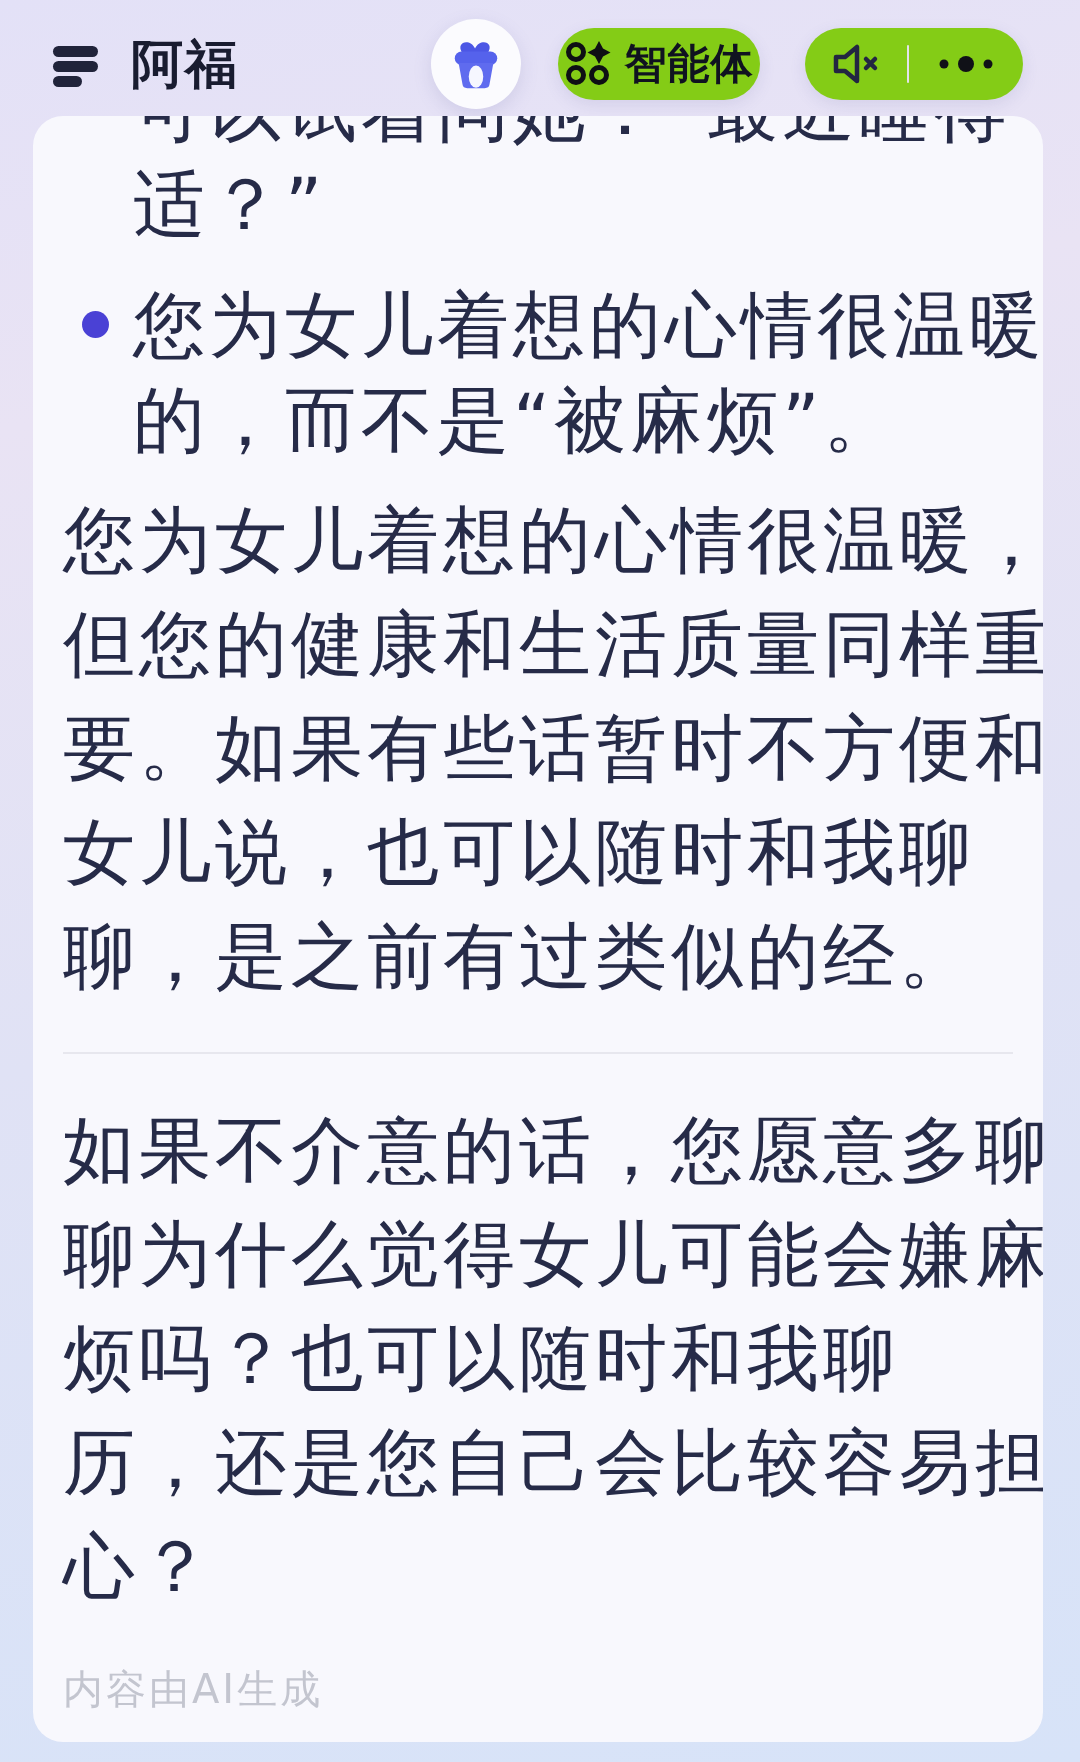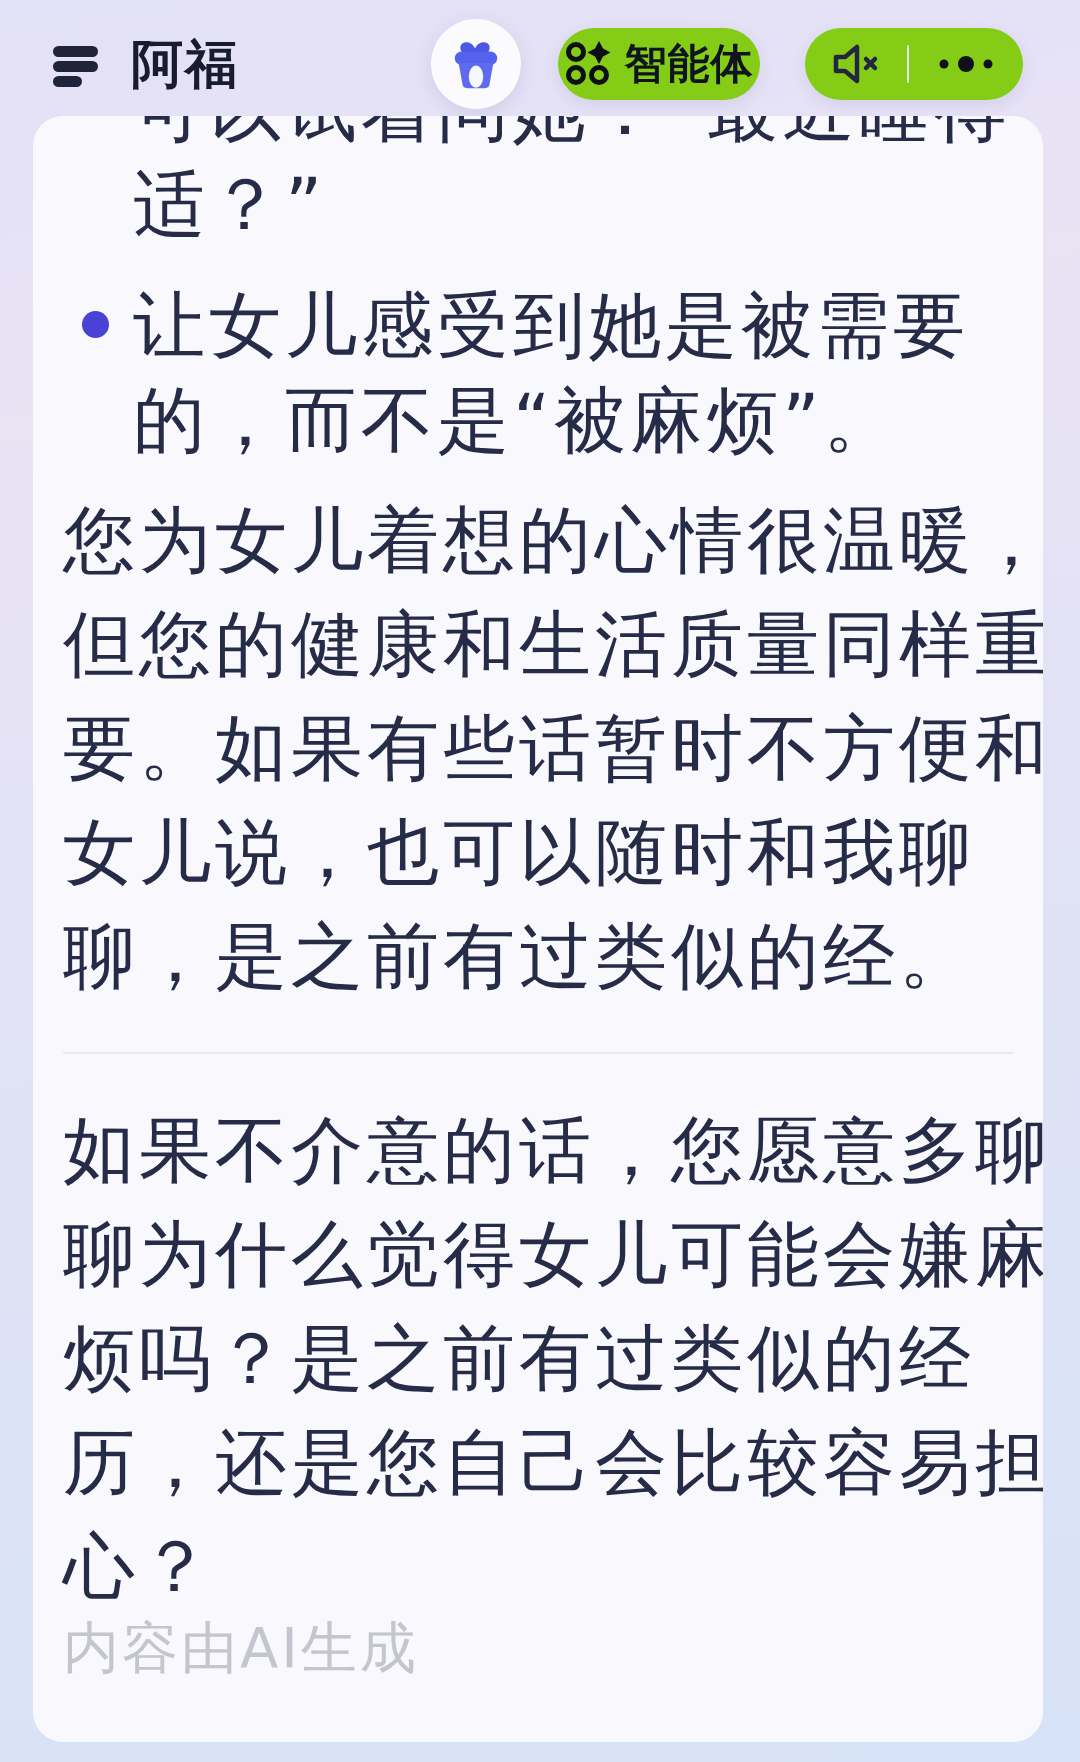--- a/index.html
+++ b/index.html
@@ -31,21 +31,21 @@
   .clip{position:relative;padding:0 30px;}
   .msg{color:#262b48;font-size:72px;font-weight:500;white-space:pre;margin:0;}
   .quote-clipped{line-height:95px;margin-top:-54px;margin-left:70px;overflow:hidden;}
   .li{position:relative;margin-left:70px;margin-top:26px;}
   .li .msg{line-height:95px;}
   .dot{position:absolute;left:-51px;top:33px;width:27px;height:27px;border-radius:50%;background:#4a41d5;}
   .para{line-height:104px;margin-top:20px;letter-spacing:4px;}
   .para.p2{margin-top:44px;}
   .quote-clipped,.li .msg{letter-spacing:4px;}
   hr.divider{border:none;border-top:2px solid #e7e7ee;margin:44px 0 0 0;}
-  .ai-note{line-height:60px;font-size:56px;color:#c3c5cf;letter-spacing:3px;}
+  .ai-note{margin-top:41px;line-height:60px;font-size:40px;color:#c3c5cf;letter-spacing:3px;}
 </style>
 </head>
 <body>
 
 <div class="header">
   <button class="menu-btn">
     <svg width="48" height="44" viewBox="0 0 48 44">
       <rect x="1" y="2" width="45" height="11" rx="5.5" fill="#20233a"></rect>
       <rect x="1" y="17" width="45" height="11" rx="5.5" fill="#20233a"></rect>
       <rect x="1" y="32" width="29" height="11" rx="5.5" fill="#20233a"></rect>
@@ -89,29 +89,29 @@
     </button>
   </div>
 </div>
 
 <main class="card">
   <div class="clip">
     <div class="msg quote-clipped">可以试着问她：“最近睡得舒
 适？”</div>
     <div class="li">
       <span class="dot"></span>
-      <div class="msg">让女儿感受到她是被需要
+      <div class="msg">您为女儿着想的心情很温暖
 的，而不是“被麻烦”。</div>
     </div>
     <p class="msg para">您为女儿着想的心情很温暖，
 但您的健康和生活质量同样重
 要。如果有些话暂时不方便和
 女儿说，也可以随时和我聊
 聊，是之前有过类似的经。</p>
     <hr class="divider">
     <p class="msg para p2">如果不介意的话，您愿意多聊
 聊为什么觉得女儿可能会嫌麻
-烦吗？是之前有过类似的经
+烦吗？也可以随时和我聊
 历，还是您自己会比较容易担
 心？</p>
     <div class="ai-note">内容由AI生成</div>
   </div>
 </main>
 
 </body></html>

